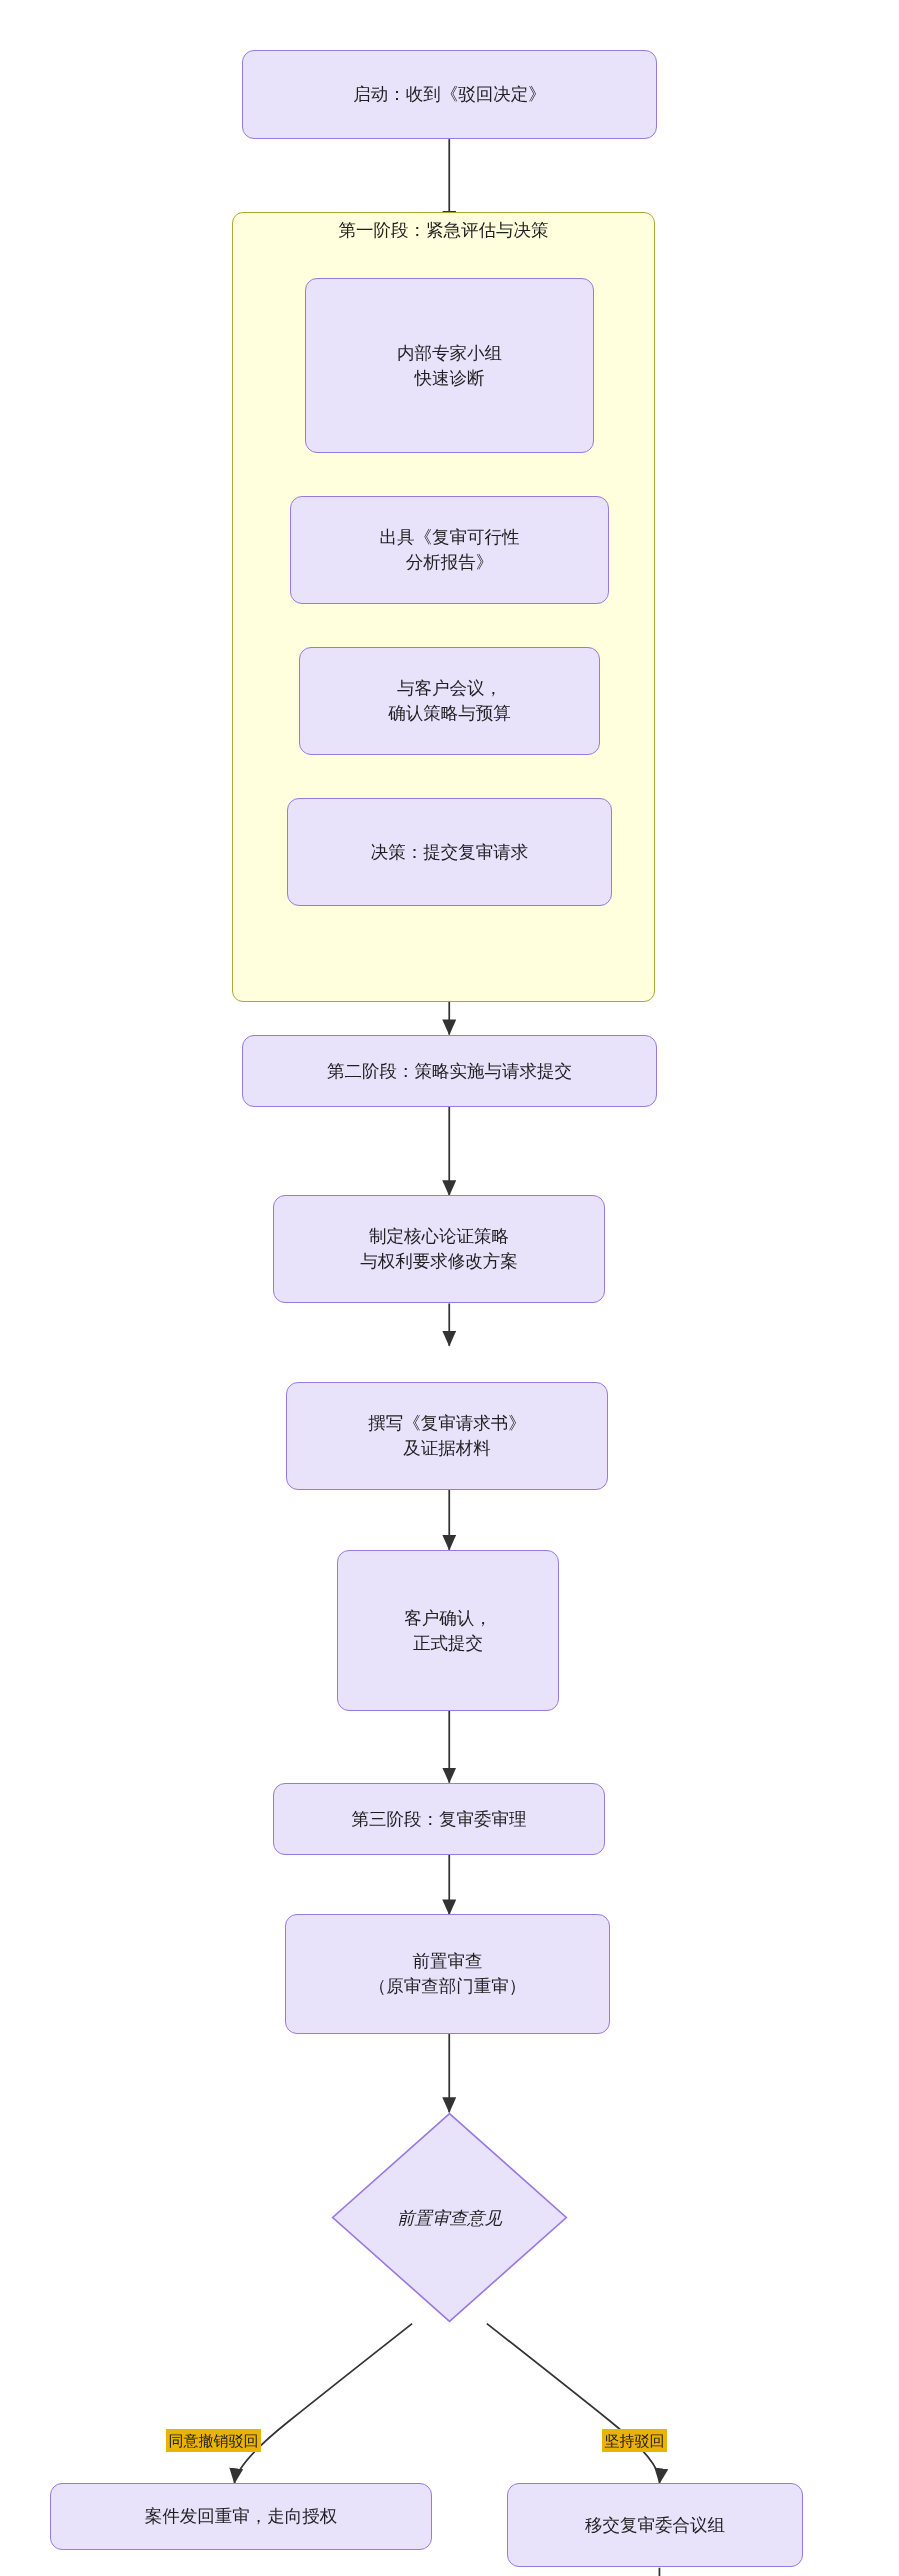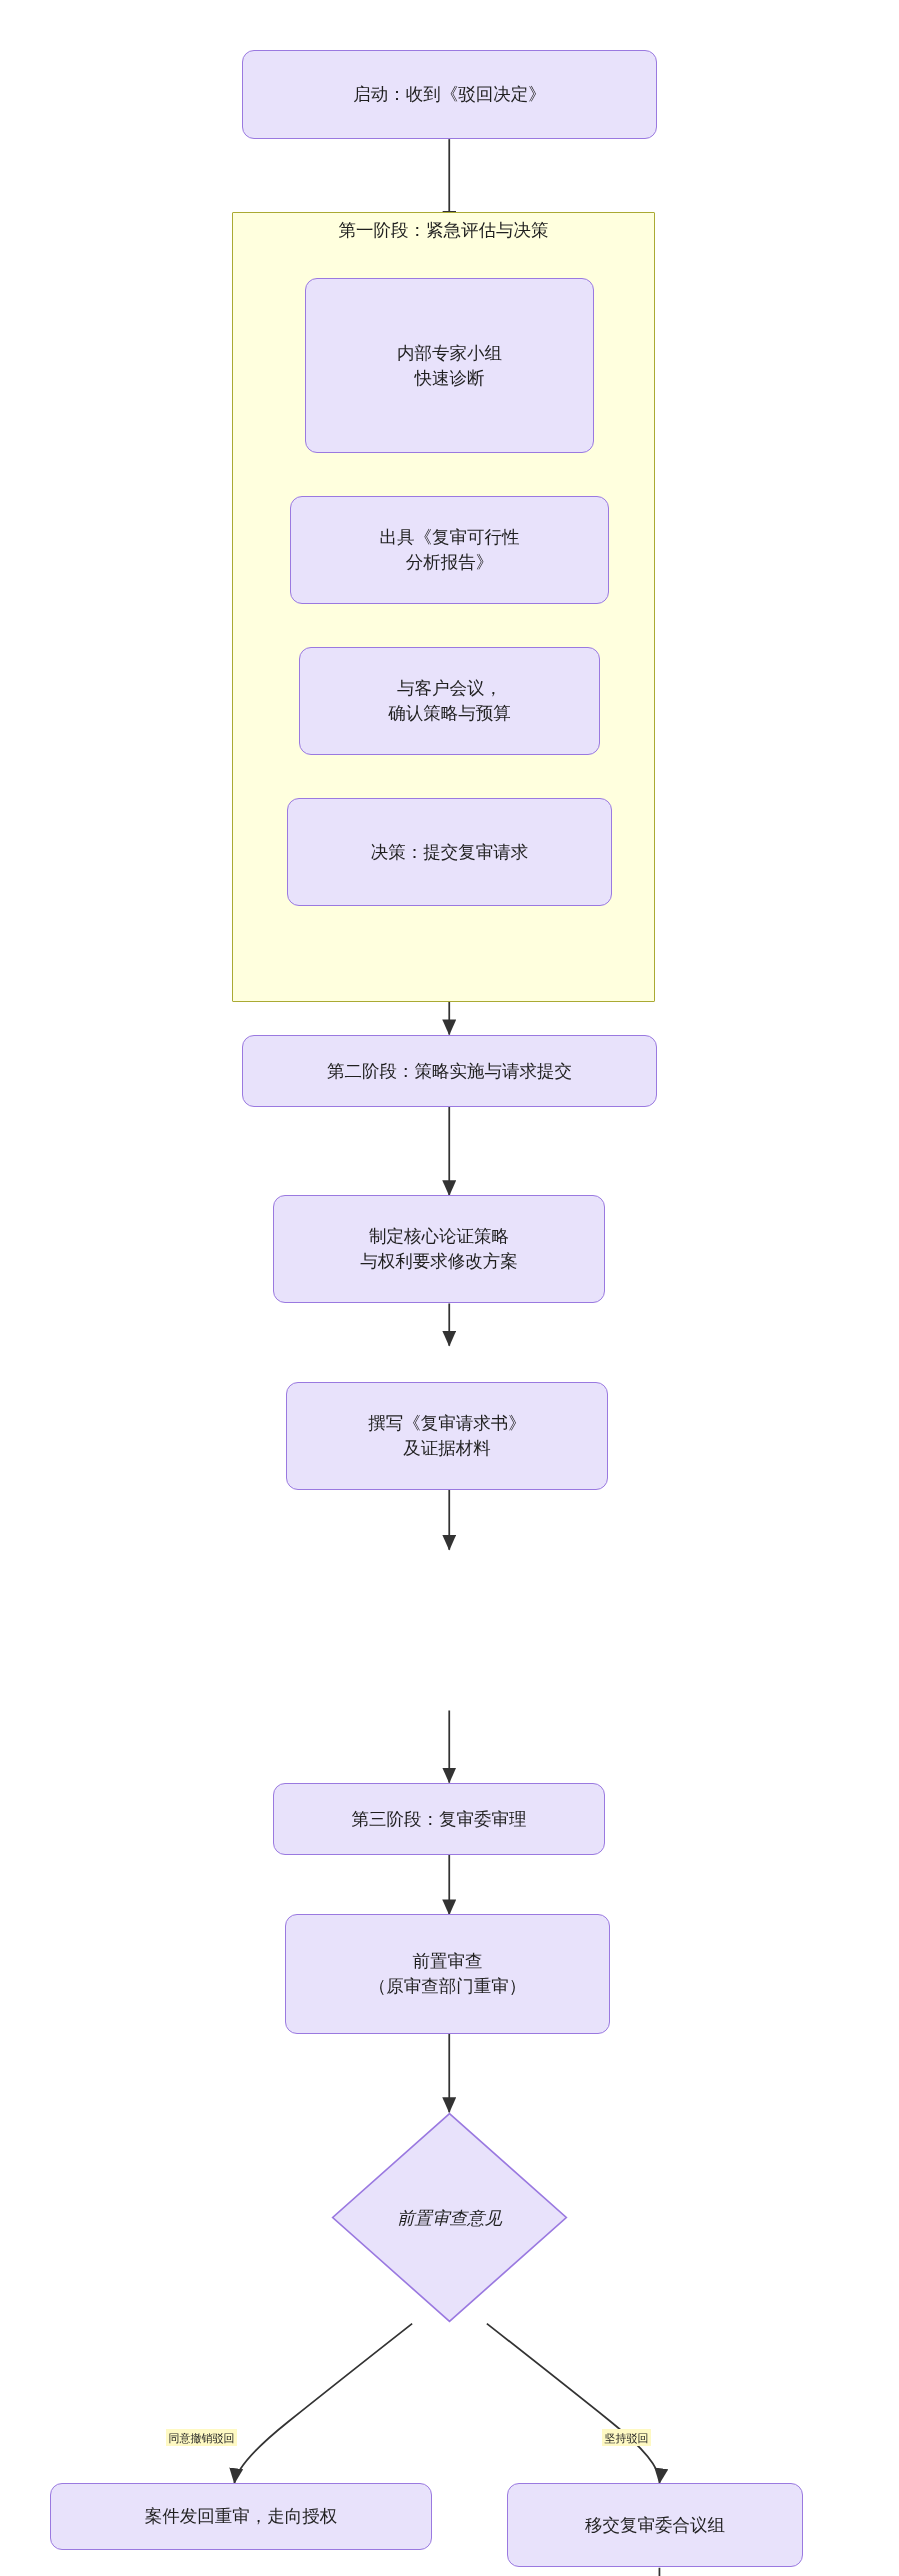--- a/index.html
+++ b/index.html
@@ -21,21 +21,21 @@
     width:899px;
     height:3321px;
     pointer-events:none;
   }
   
   .subgraph{
     position:absolute;
     background:#ffffde;
     border:1px solid #aaaa33;
     box-sizing:border-box;
-    border-radius:1px;
+    border-radius:11px;
   }
   .subgraph-title{
     position:absolute;
     left:0; right:0;
     top:7.2px;
     text-align:center;
     font-size:17.5px;
     line-height:1.25;
     color:#1f1f1f;
     white-space:nowrap;
@@ -77,23 +77,23 @@
     transform:translateY(-50%);
     text-align:center;
     font-size:17.5px;
     color:#1f1f1f;
     white-space:nowrap;
     pointer-events:none;
   }
   
   .edge-label{
     position:absolute;
-    background:#fef9c3;
-    color:#1f1f1f;
-    font-size:11px;
+    background:#eab308;
+    color:#1f1f1f;
+    font-size:15px;
     line-height:1.3;
     padding:1.5px 2.6px;
     white-space:nowrap;
     box-sizing:border-box;
   }
 </style>
 </head>
 <body>
 
 <div id="canvas">
@@ -177,20 +177,24 @@
   <div class="node" style="left:273px; top:1195px; width:332px; height:108px;">
     <span class="lbl">制定核心论证策略
 与权利要求修改方案</span>
   </div>
 
   <div class="node" style="left:286px; top:1346px; width:322px; height:108px;margin-top:36px;">
     <span class="lbl">撰写《复审请求书》
 及证据材料</span>
   </div>
 
+  <div class="node" style="left:337px; top:1550px; width:222px; height:161px;">
+    <span class="lbl">客户确认，
+正式提交</span>
+  </div>
 
   <div class="node" style="left:273px; top:1783px; width:332px; height:72px;">
     <span class="lbl">第三阶段：复审委审理</span>
   </div>
 
   <div class="node" style="left:285px; top:1914px; width:325px; height:120px;">
     <span class="lbl">前置审查
 （原审查部门重审）</span>
   </div>
 

